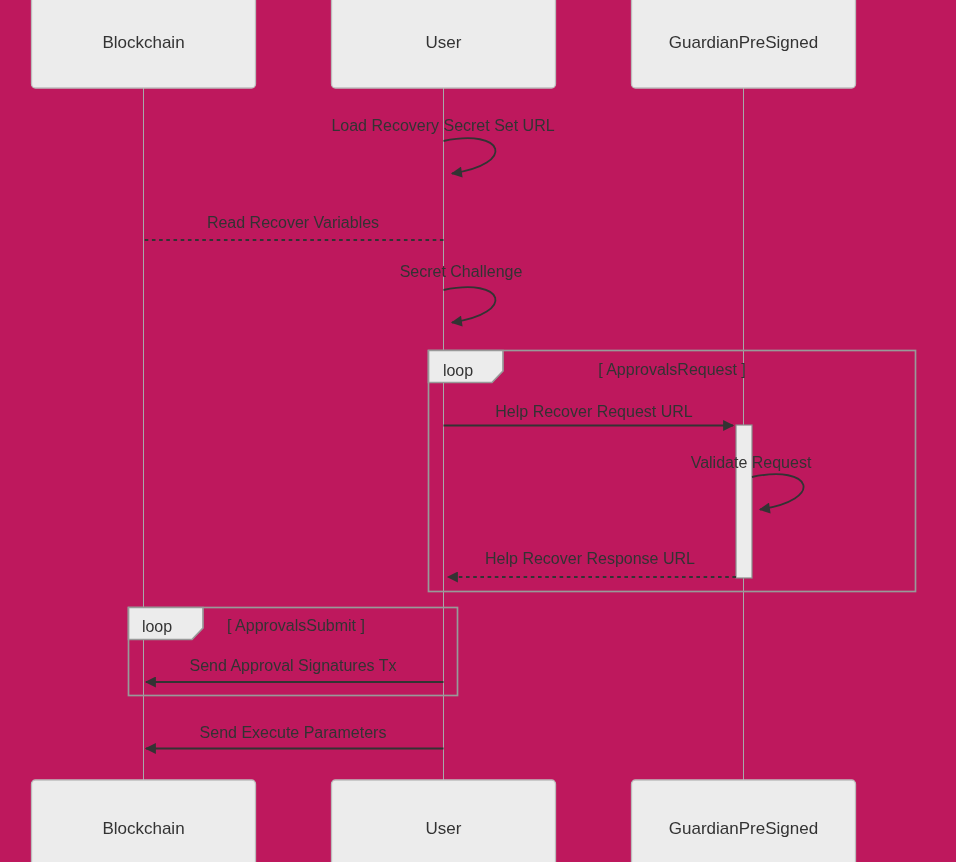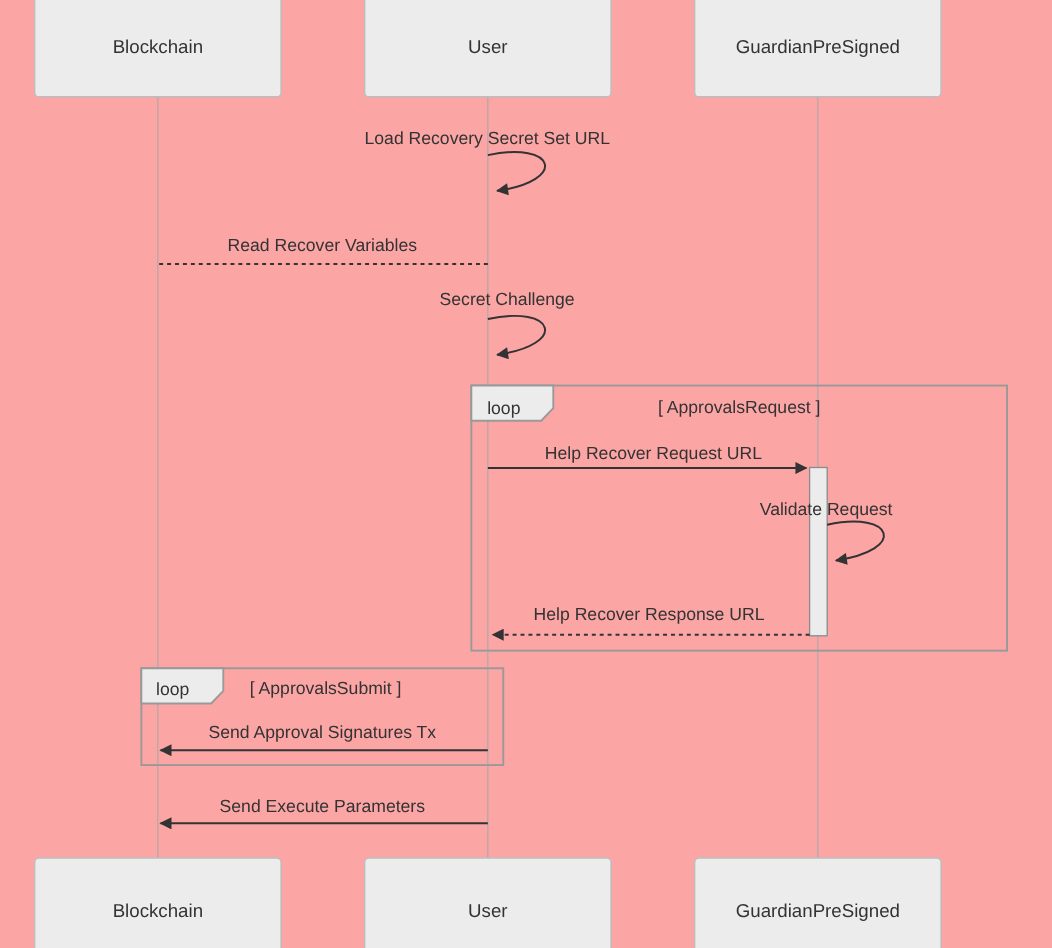--- a/index.html
+++ b/index.html
@@ -1,20 +1,20 @@
 <!DOCTYPE html>
 <html><head>
 <meta charset="utf-8">
 <style>
   html, body { margin: 0; padding: 0; background: #ffffff; }
   .stage {
     position: relative;
     width: 956px;
     height: 862px;
-    background: #fca5a5;
+    background: #be185d;
     overflow: hidden;
     font-family: "Liberation Sans", sans-serif;
   }
   svg { display: block; }
   .actor-box {
     fill: #ececec;
     stroke: #bdbdbd;
     stroke-width: 1.3;
   }
   .actor-label {

